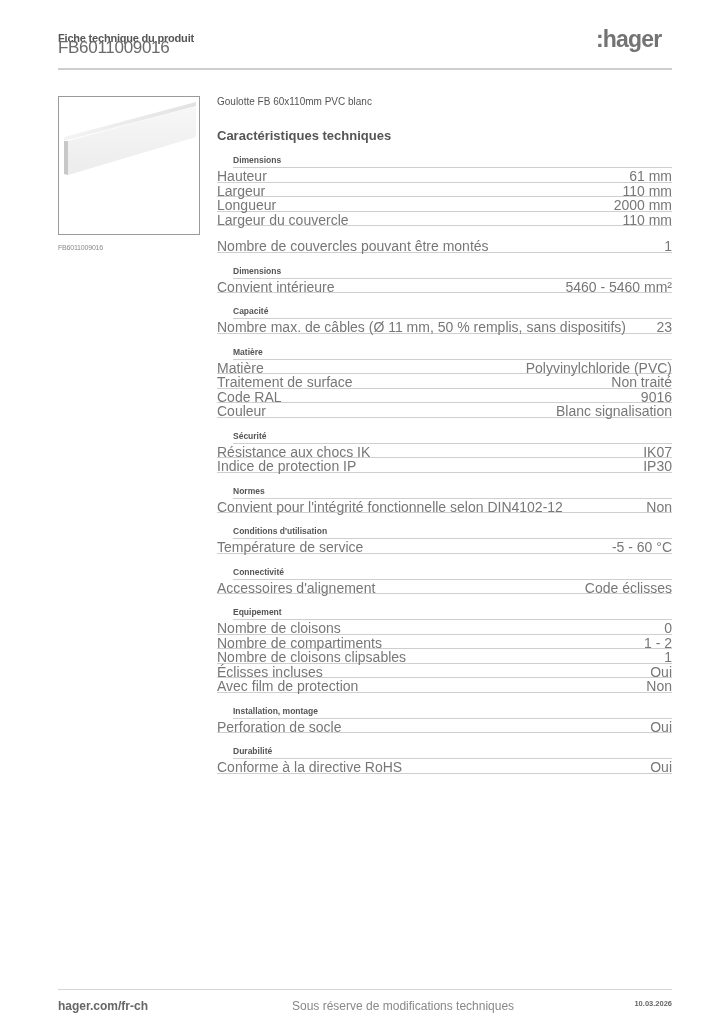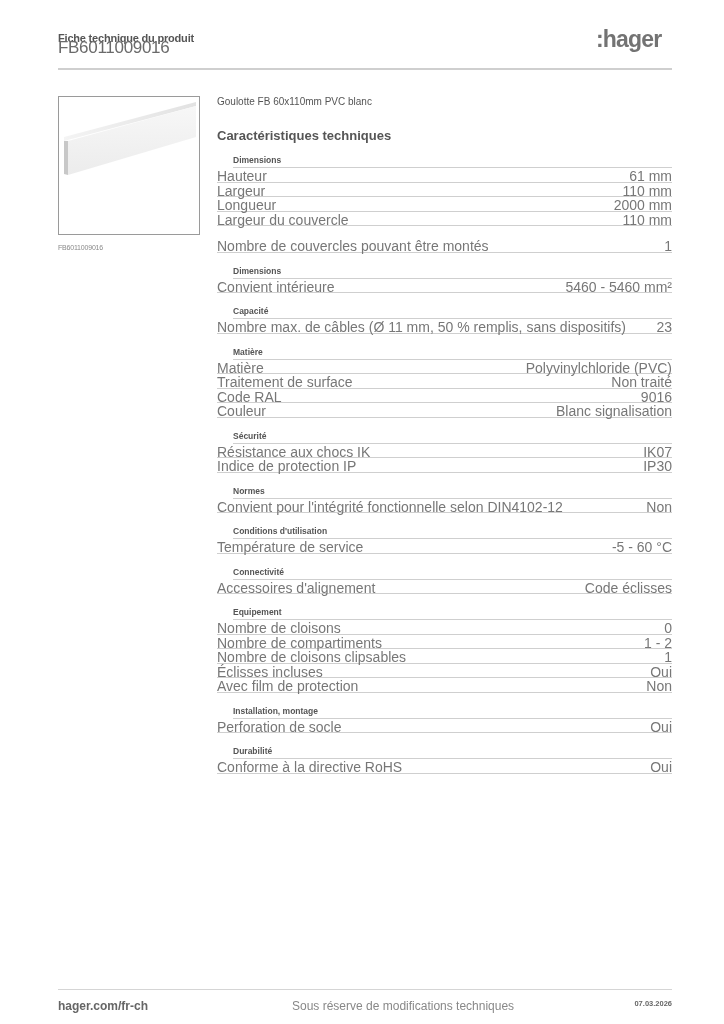--- a/index.html
+++ b/index.html
@@ -224,13 +224,13 @@
           <span class="label">Conforme à la directive RoHS</span>
           <span class="value">Oui</span>
         </div>
       </div>
     </div>
 </div>
 
 <div class="footer-rule"></div>
 <a class="footer-left">hager.com/fr-ch</a>
 <div class="footer-center">Sous réserve de modifications techniques</div>
-<div class="footer-right">07.03.2026</div>
+<div class="footer-right">10.03.2026</div>
 
 </body></html>

